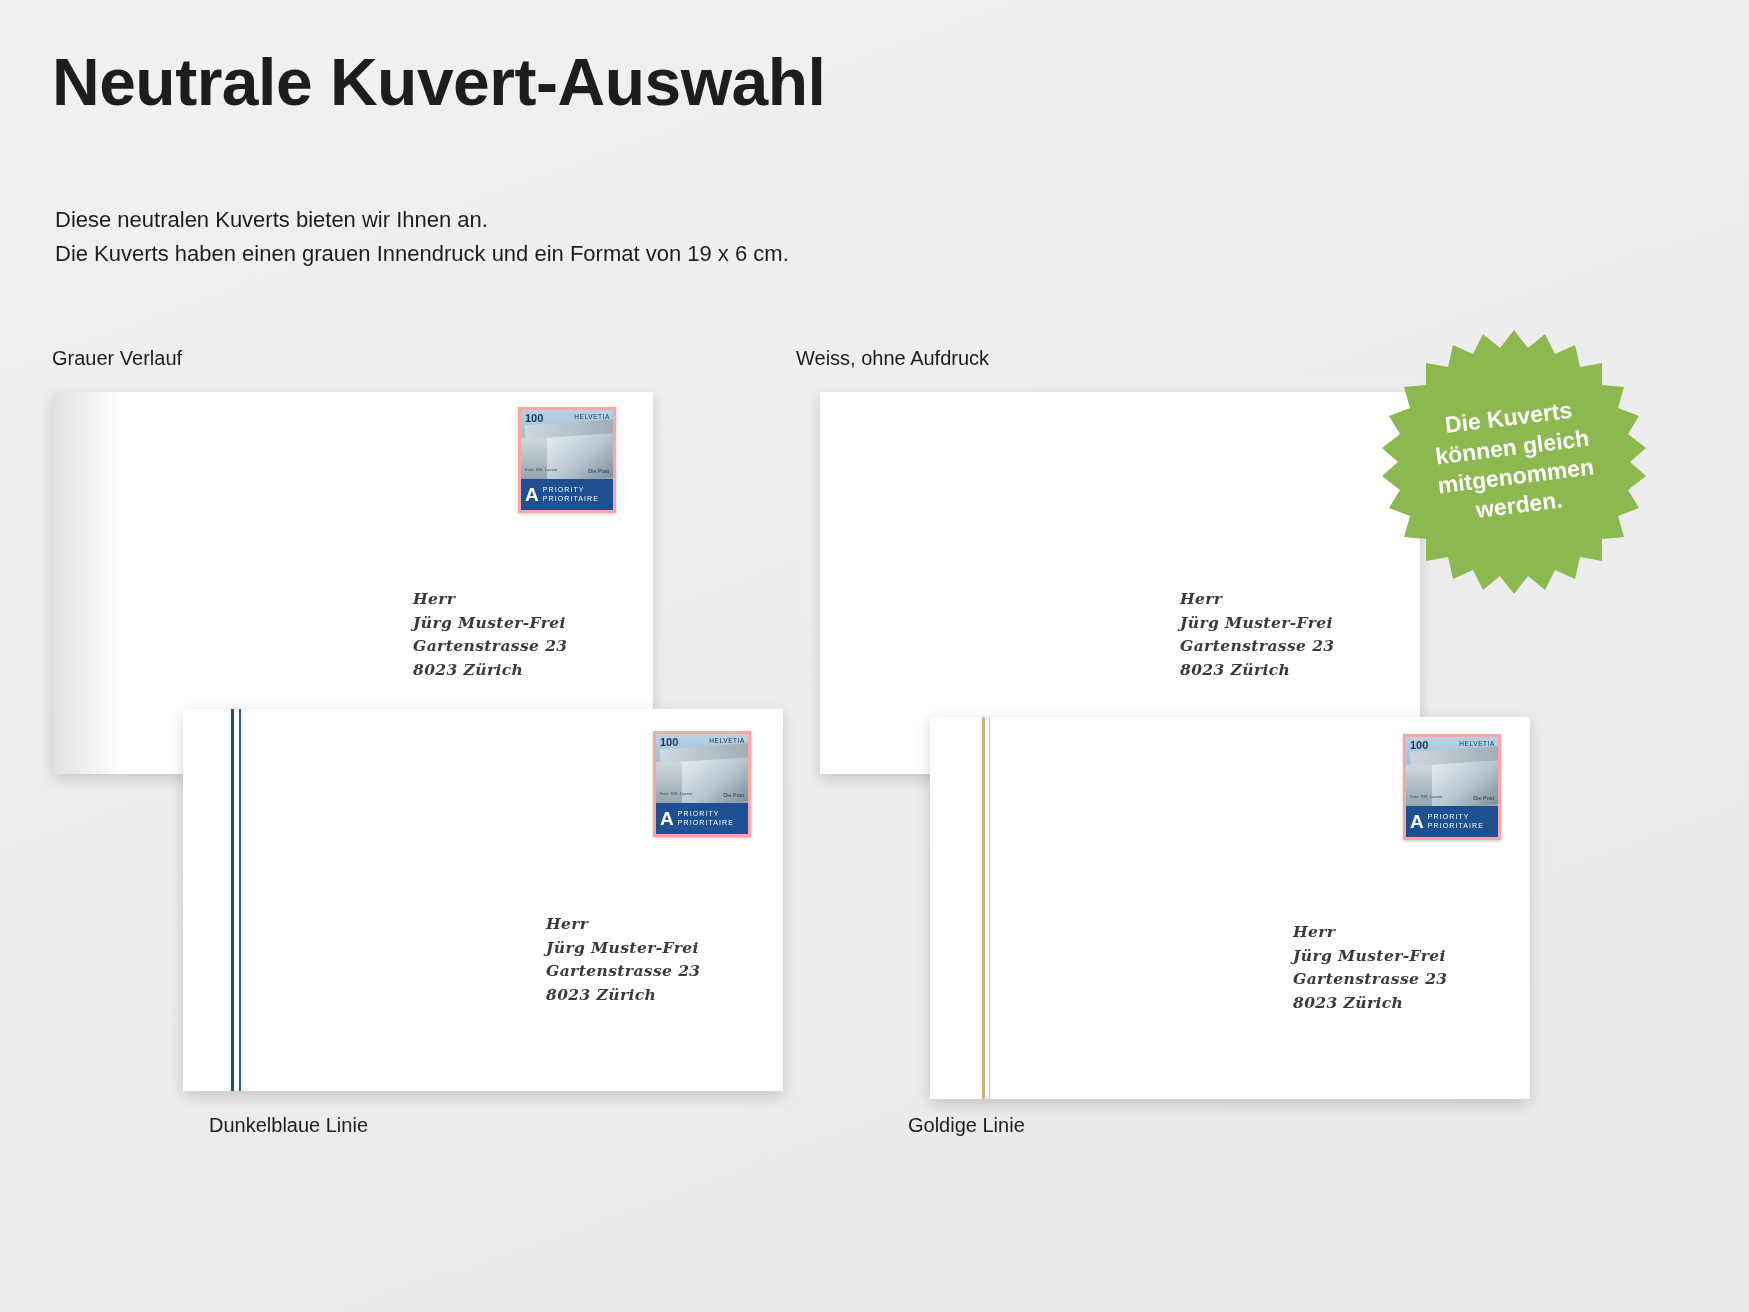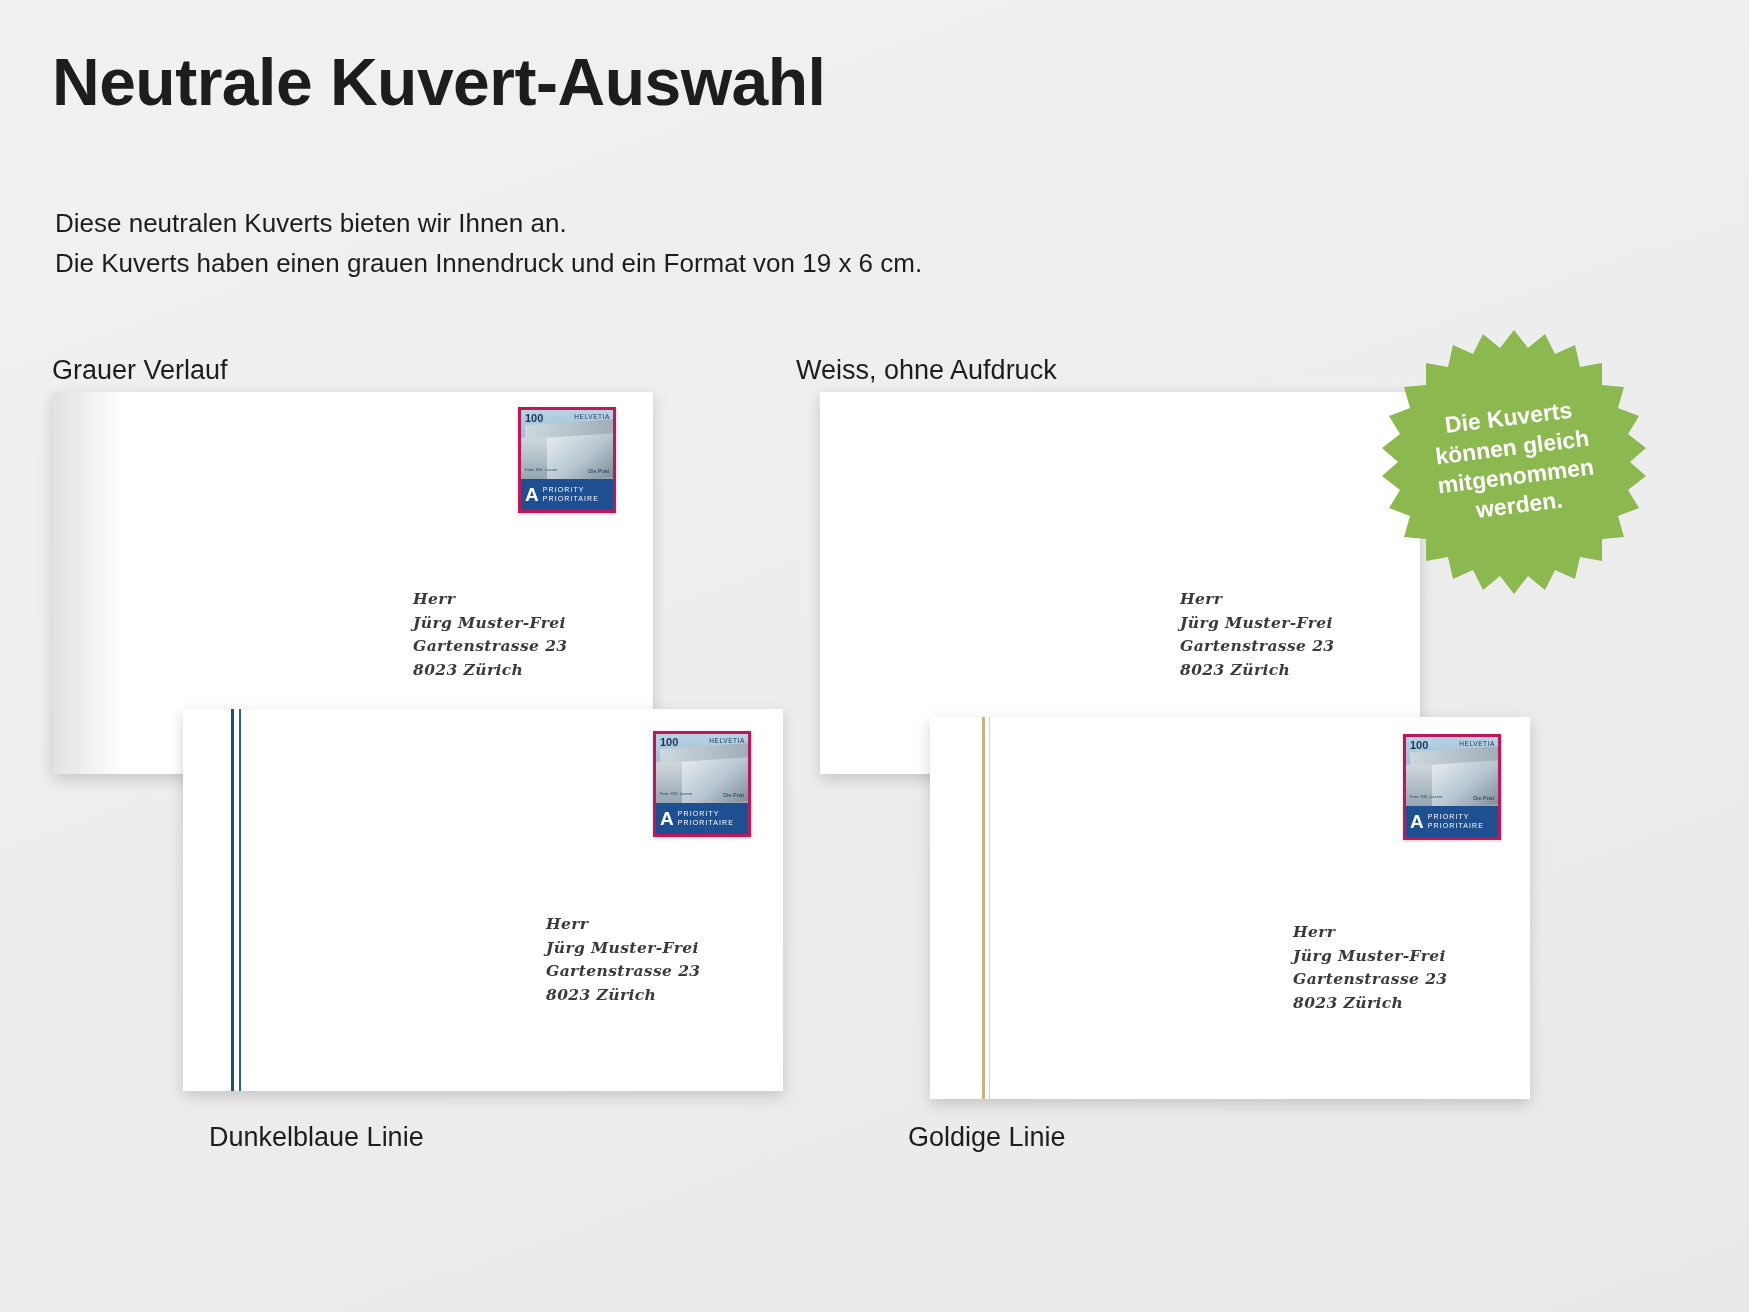--- a/index.html
+++ b/index.html
@@ -30,32 +30,31 @@
     font-weight: 700;
     letter-spacing: -0.5px;
     color: #1d1d1b;
     white-space: nowrap;
   }
 
   .intro {
     position: absolute;
     left: 55px;
     top: 203px;
-    font-size: 26px;
+    font-size: 22px;
     line-height: 1.55;
     color: #1d1d1b;
   }
   .intro div { white-space: nowrap; }
 
   .caption {
     position: absolute;
-    font-size: 27px;
+    font-size: 20px;
     color: #1d1d1b;
     white-space: nowrap;
-    margin-top: 8px;
   }
   .cap-grey   { left: 52px;  top: 347px; }
   .cap-white  { left: 796px; top: 347px; }
   .cap-blue   { left: 209px; top: 1114px; }
   .cap-gold   { left: 908px; top: 1114px; }
 
   
   .envelope {
     position: absolute;
     background: #ffffff;
@@ -122,21 +121,21 @@
   .addr-grey  { left: 360px; top: 195px; }
   .addr-white { left: 360px; top: 195px; }
   .addr-blue  { left: 363px; top: 203px; }
   .addr-gold  { left: 363px; top: 203px; }
 
   
   .stamp {
     position: absolute;
     width: 98px;
     height: 106px;
-    background: #be185d;
+    background: #fca5a5;
     padding: 0;
     box-shadow: 0 1px 3px rgba(0,0,0,0.22);
   }
   .stamp-inner {
     position: absolute;
     inset: 3px;
     background: #9fb6c6;
     overflow: hidden;
   }
   .stamp-pic {

